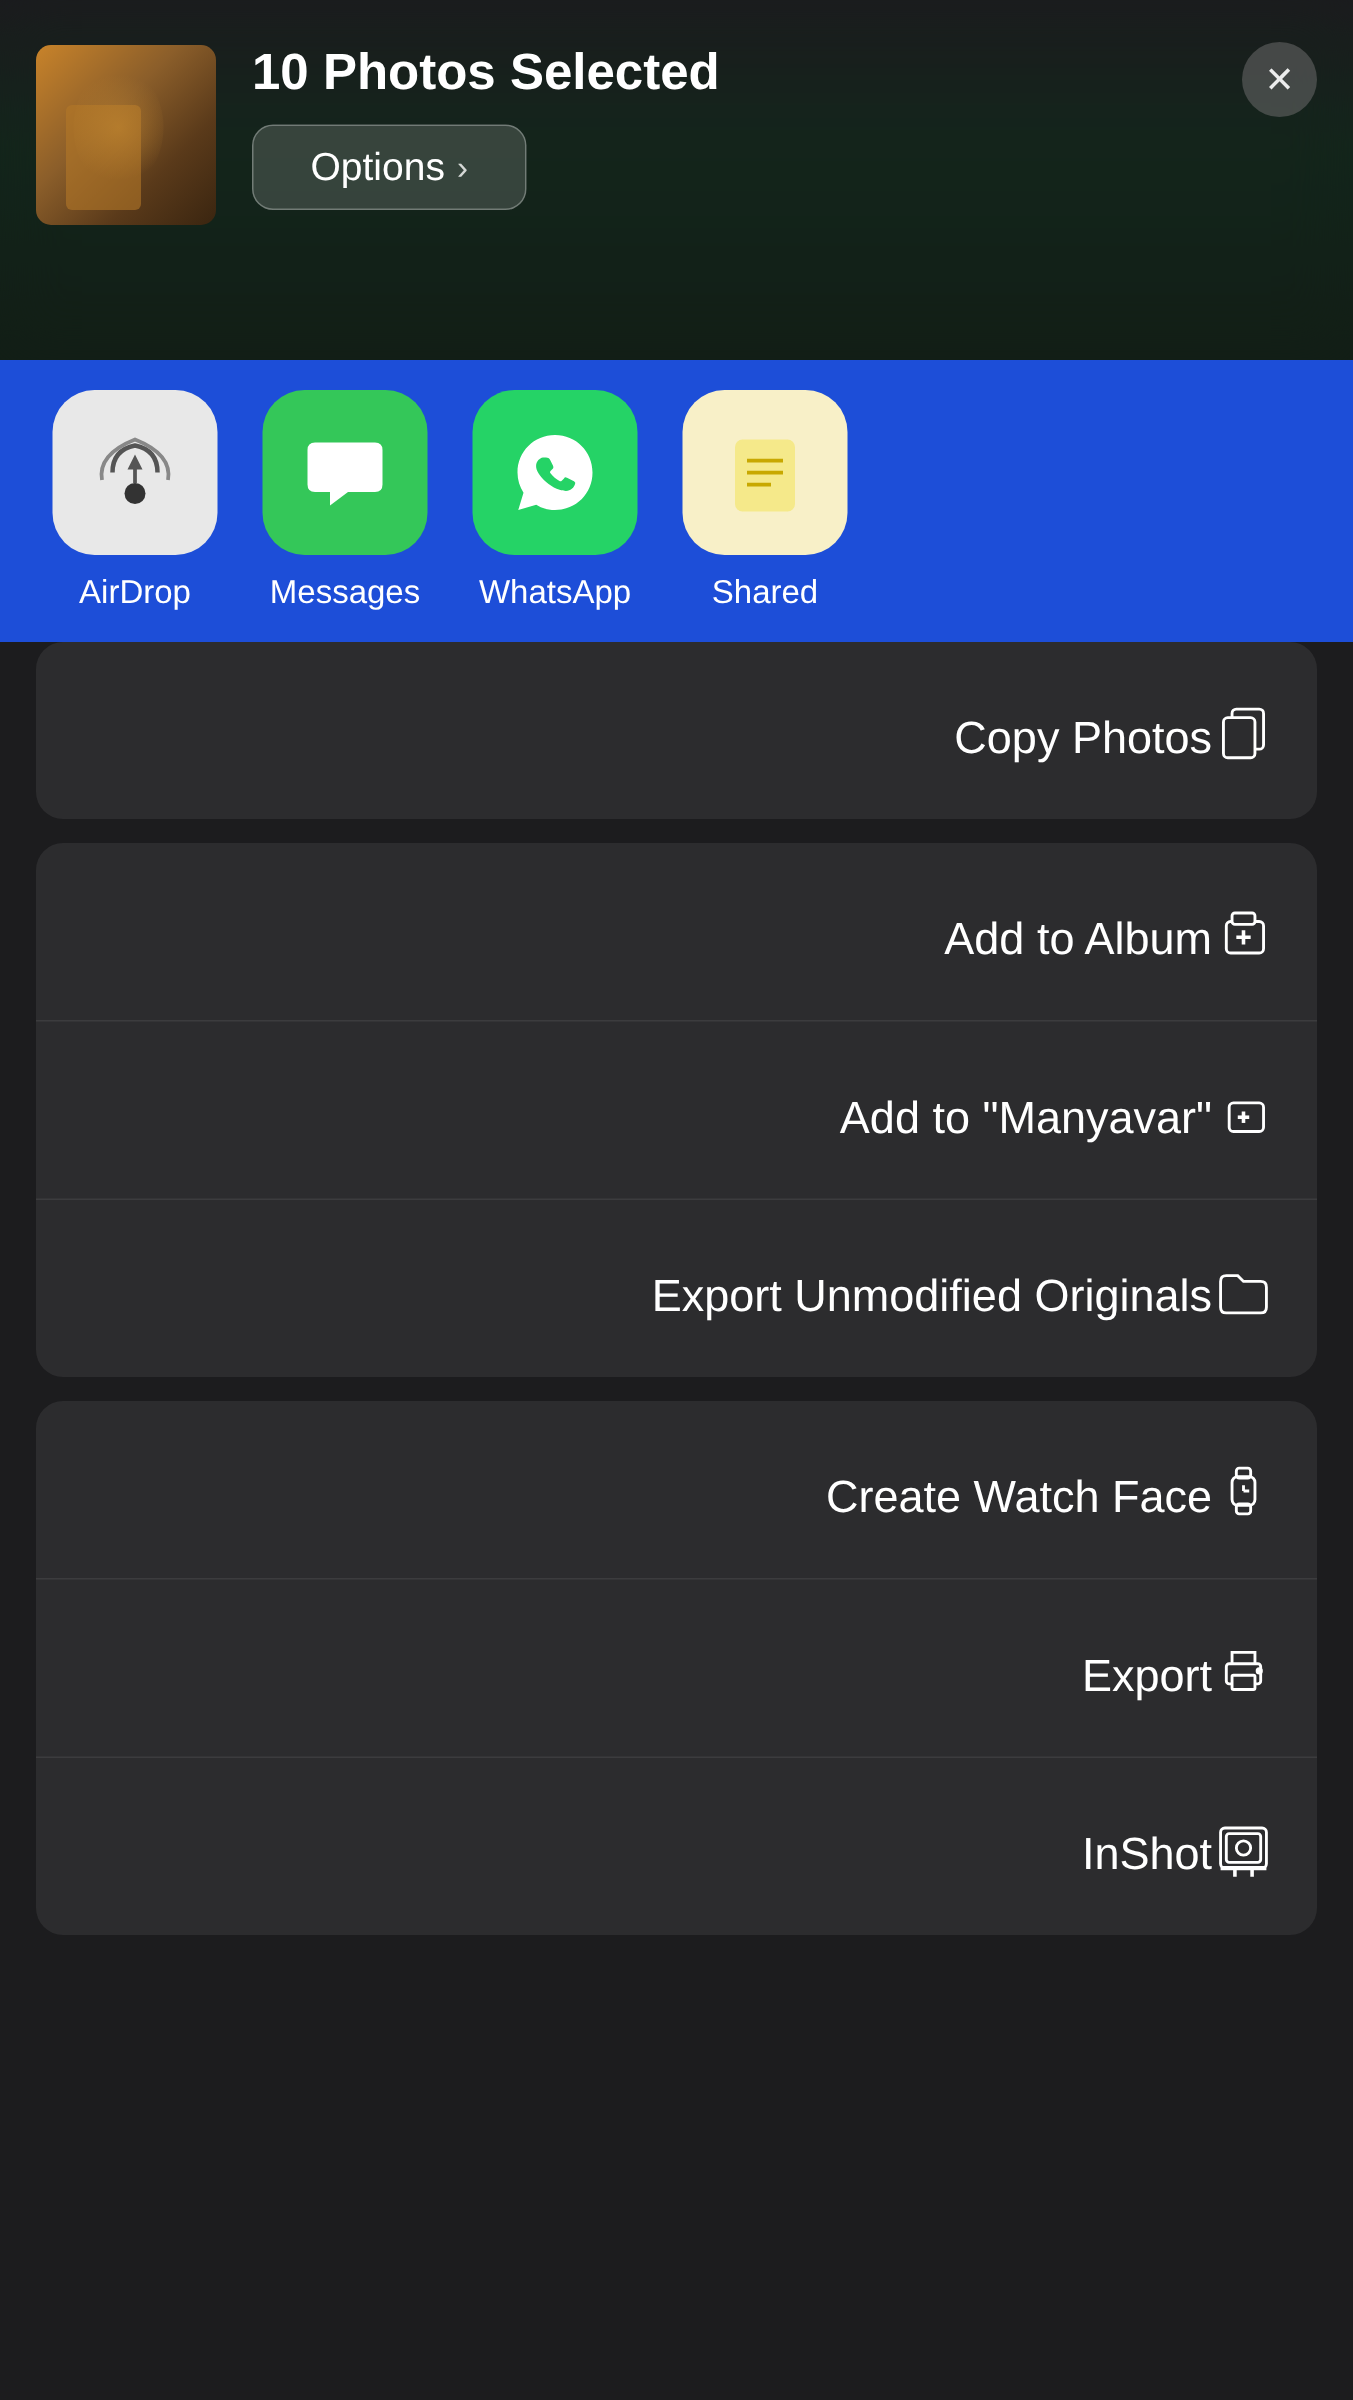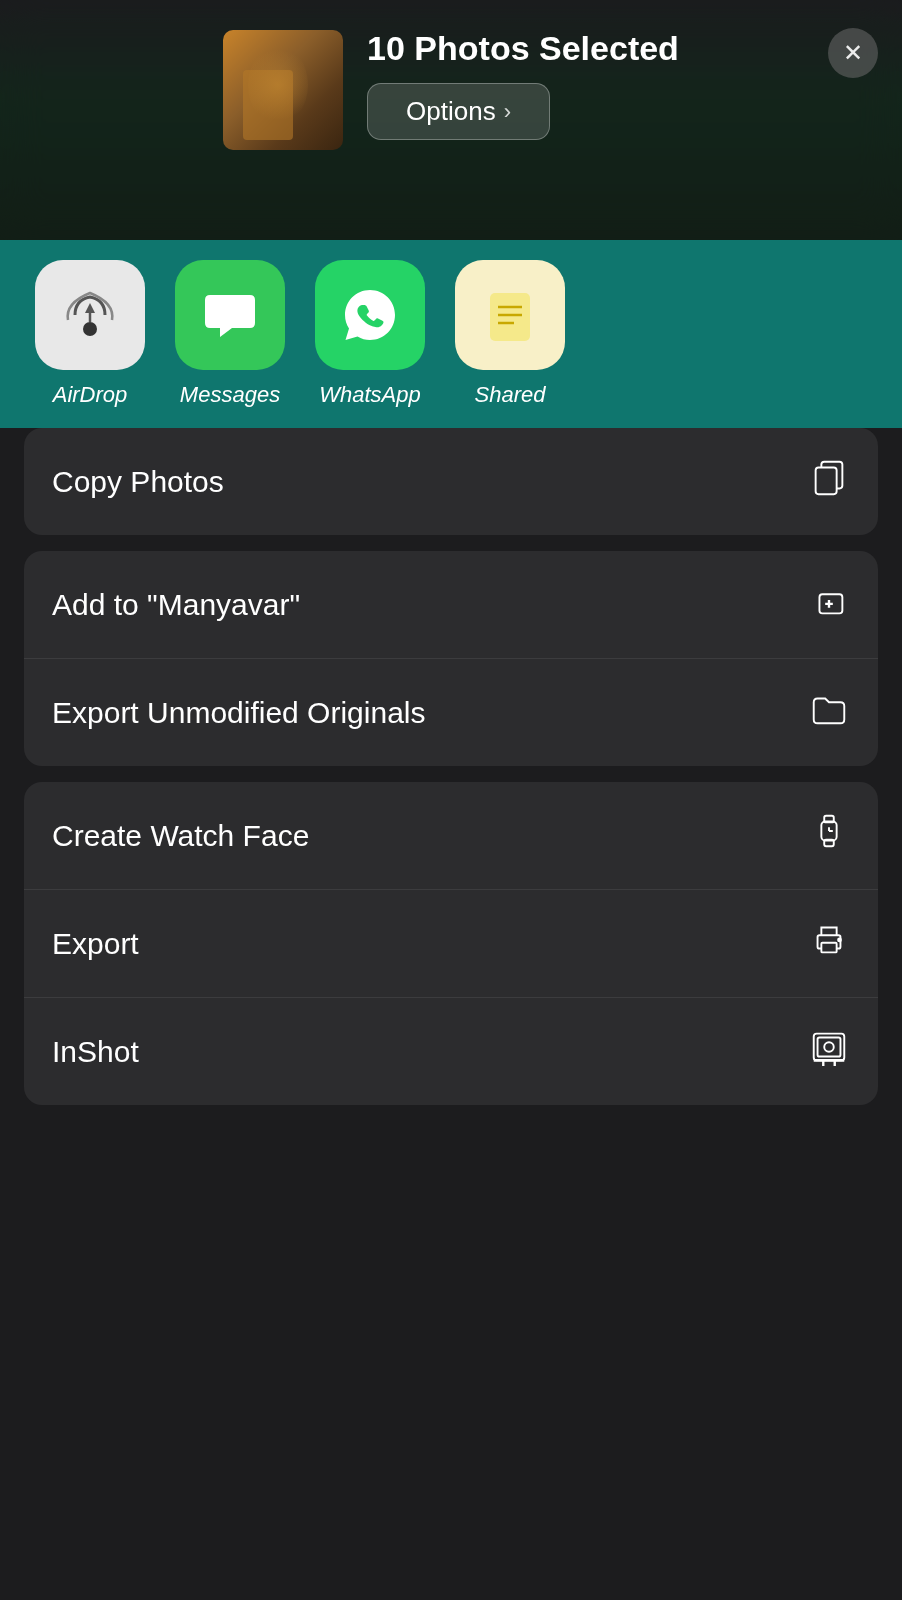--- a/index.html
+++ b/index.html
@@ -29,21 +29,20 @@
     }
 
     
     .header {
       position: absolute;
       top: 0; left: 0; right: 0;
       display: flex;
       align-items: flex-start;
       padding: 30px 24px 0 24px;
       z-index: 2;
-      justify-content: center;
     }
 
     .thumbnail {
       width: 120px;
       height: 120px;
       border-radius: 10px;
       background: linear-gradient(135deg, #c8832a 0%, #8b5e2a 40%, #5a3a1a 70%, #3a2510 100%);
       flex-shrink: 0;
       position: relative;
       overflow: hidden;
@@ -114,23 +113,22 @@
       justify-content: center;
       cursor: pointer;
       z-index: 3;
       font-size: 24px;
       color: rgba(255,255,255,0.9);
     }
 
     
     .share-row-container {
       width: 100%;
-      background: #0f766e;
+      background: #1d4ed8;
       padding: 0;
-      font-style: italic;
     }
 
     .share-row {
       display: flex;
       flex-direction: row;
       padding: 20px 0 20px 20px;
       gap: 0;
       overflow-x: auto;
       scrollbar-width: none;
     }
@@ -188,25 +186,26 @@
 
     .action-group {
       background: #2c2c2e;
       border-radius: 18px;
       overflow: hidden;
     }
 
     .action-item {
       display: flex;
       align-items: center;
-      justify-content: space-between;
+      justify-content: flex-end;
       padding: 28px 28px;
       cursor: pointer;
       border-bottom: 1px solid rgba(255,255,255,0.08);
       min-height: 90px;
+      margin-top: 11px;
     }
     .action-item:last-child {
       border-bottom: none;
     }
 
     .action-label {
       font-size: 30px;
       color: #ffffff;
       font-weight: 400;
     }
@@ -304,20 +303,31 @@
         <svg class="icon-svg" viewBox="0 0 44 44" stroke="white" fill="none" stroke-width="2.2">
           <rect x="14" y="6" width="22" height="28" rx="3"></rect>
           <rect x="8" y="12" width="22" height="28" rx="3" fill="#2c2c2e" stroke="white"></rect>
         </svg>
       </span>
     </div>
   </div>
 
   <div class="action-group">
     <div class="action-item">
+      <span class="action-label">Add to Album</span>
+      <span class="action-icon">
+        <svg class="icon-svg" viewBox="0 0 44 44" stroke="white" fill="none" stroke-width="2.2">
+          <rect x="10" y="14" width="26" height="22" rx="3"></rect>
+          <rect x="14" y="8" width="16" height="8" rx="2" fill="#2c2c2e" stroke="white"></rect>
+          <line x1="22" y1="20" x2="22" y2="30" stroke="white" stroke-width="2.5"></line>
+          <line x1="17" y1="25" x2="27" y2="25" stroke="white" stroke-width="2.5"></line>
+        </svg>
+      </span>
+    </div>
+    <div class="action-item">
       <span class="action-label">Add to "Manyavar"</span>
       <span class="action-icon">
         <svg class="icon-svg" viewBox="0 0 44 44" stroke="white" fill="none" stroke-width="2.2">
           <rect x="12" y="16" width="24" height="20" rx="3"></rect>
           <line x1="22" y1="22" x2="22" y2="30" stroke="white" stroke-width="2.5"></line>
           <line x1="18" y1="26" x2="26" y2="26" stroke="white" stroke-width="2.5"></line>
         </svg>
       </span>
     </div>
     <div class="action-item">

